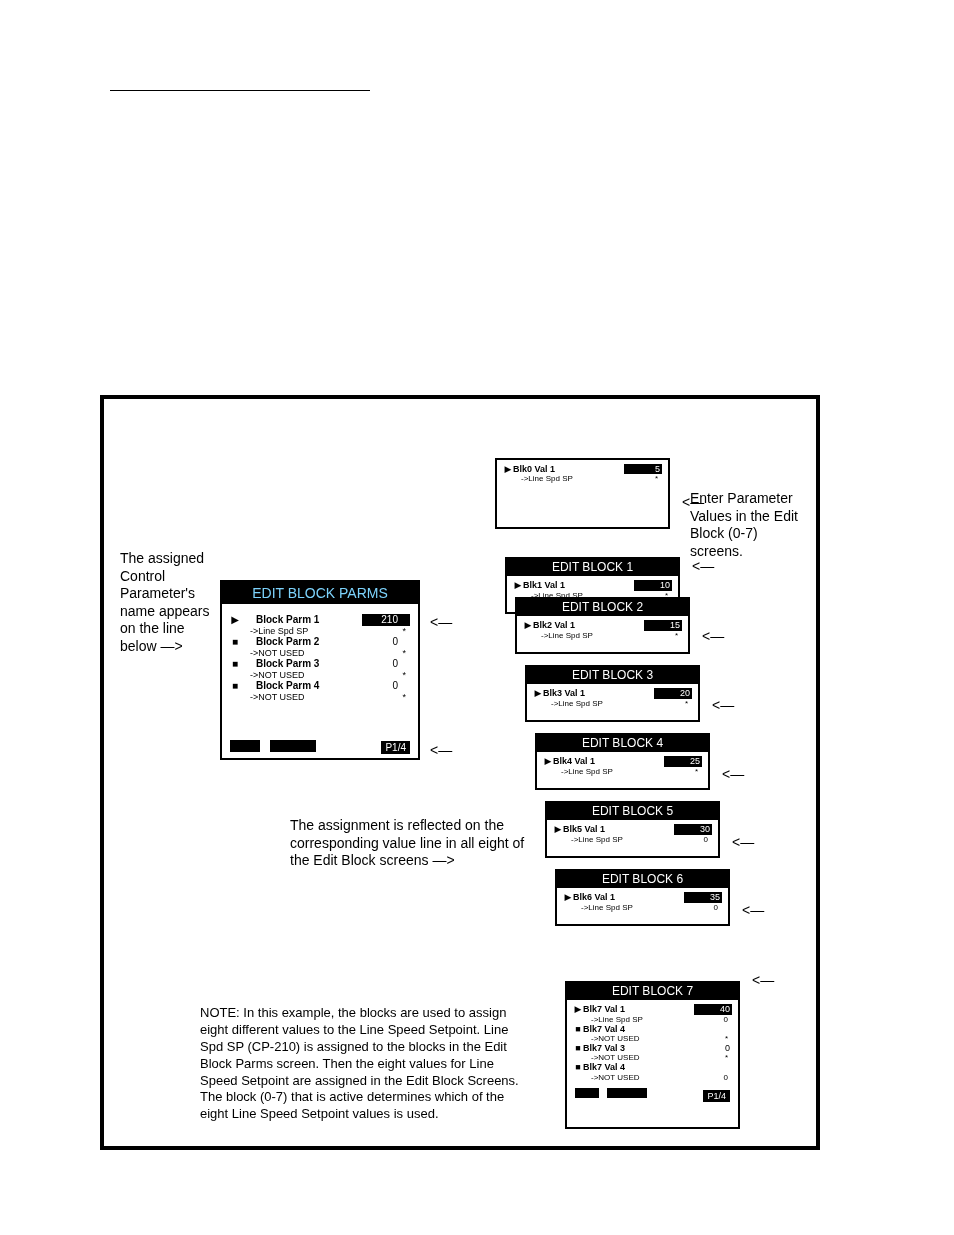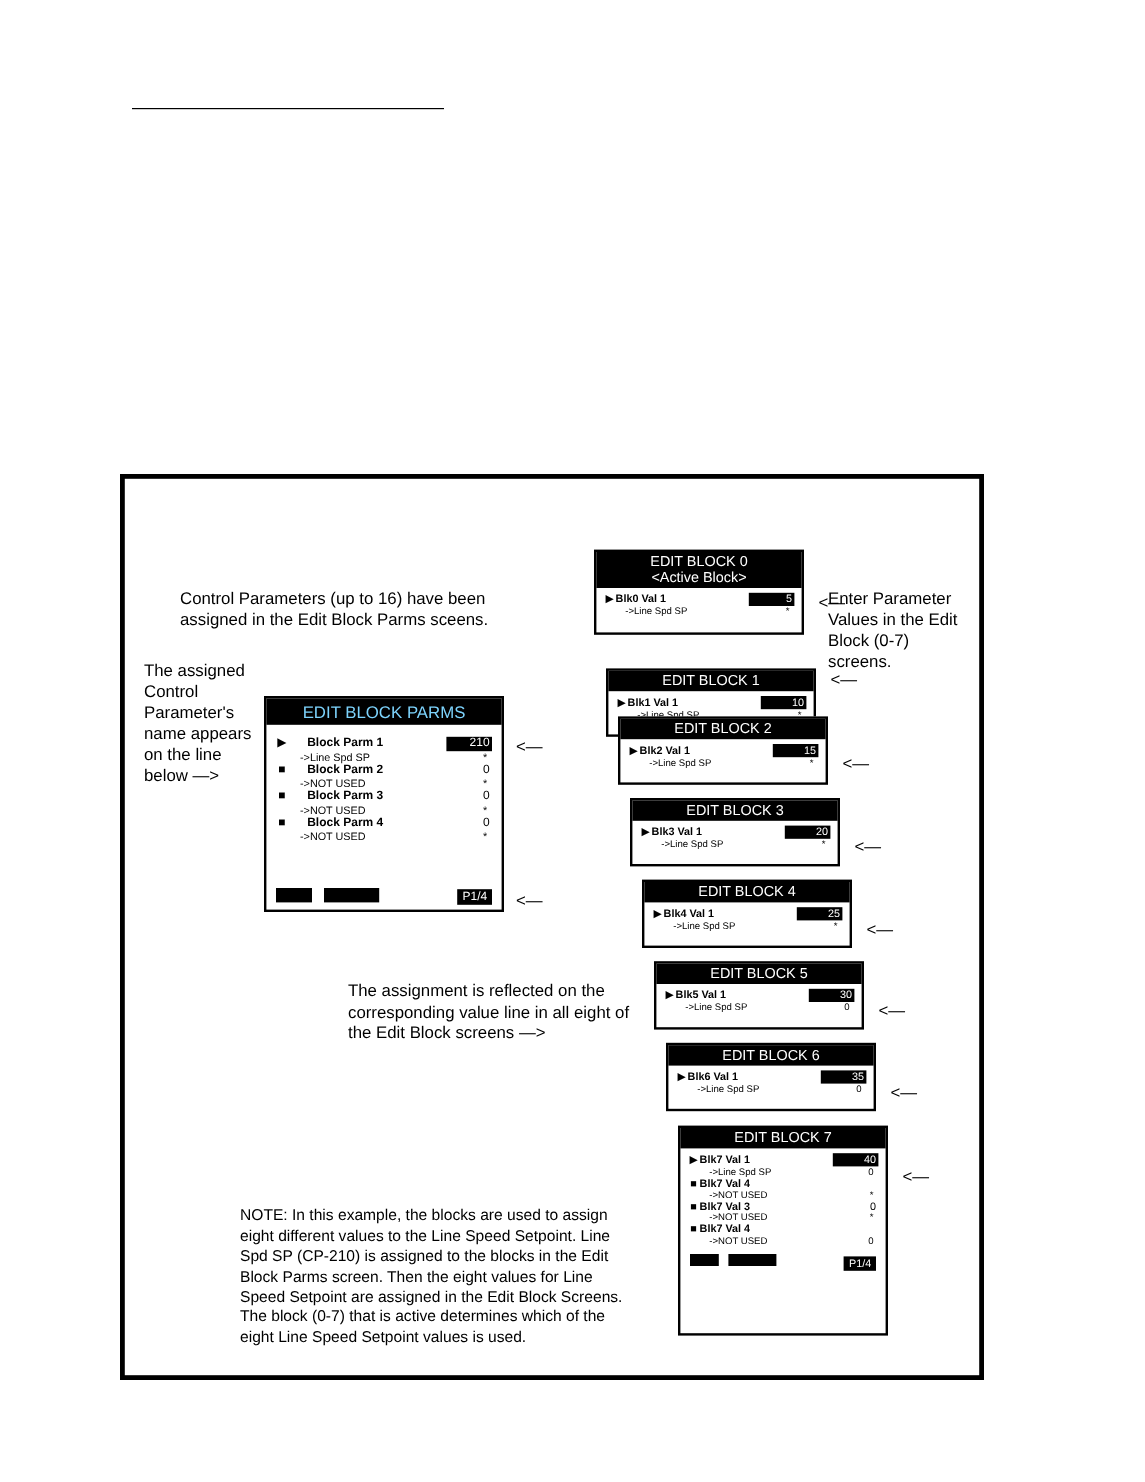--- a/index.html
+++ b/index.html
@@ -80,21 +80,21 @@
     text-align: center;
   }
   .prow .label {
     flex: 1;
     font-weight: 600;
     padding-left: 16px;
   }
   .prow .val {
     width: 36px;
     text-align: right;
-    padding-right: 2px;
+    padding-right: 12px;
   }
   .prow .val.hi {
     background: #000;
     color: #fff;
   }
   .psub {
     display: flex;
     font-size: 9px;
     padding-left: 20px;
   }
@@ -169,21 +169,20 @@
   }
 
 </style>
 </head>
 <body>
 
 <div class="page">
   <div class="rule"></div>
   <div class="outer-box"></div>
 
-  <div class="ann" style="left:150px; top:490px; width:260px;">Control Parameters (up to 16) have been assigned in the Edit Block Parms sceens.</div>
   <div class="ann" style="left:120px; top:550px; width:95px;">The assigned Control Parameter's name appears on the line below —&gt;</div>
   <div class="ann" style="left:290px; top:817px; width:235px;">The assignment is reflected on the corresponding value line in all eight of the Edit Block screens —&gt;</div>
   <div class="ann" style="left:690px; top:490px; width:110px;">Enter Parameter Values in the Edit Block (0-7) screens.</div>
   <div class="ann" style="left:200px; top:1005px; width:320px; font-size:13px; line-height:1.3;">NOTE: In this example, the blocks are used to assign eight different values to the Line Speed Setpoint. Line Spd SP (CP-210) is assigned to the blocks in the Edit Block Parms screen.  Then the eight values for Line Speed Setpoint are assigned in the Edit Block Screens. The block (0-7) that is active determines which of the eight Line Speed Setpoint values is used.</div>
 
   <div class="parms">
     <div class="title-bar">EDIT BLOCK PARMS</div>
     <div class="plist">
 
       <div class="prow">
@@ -230,24 +229,20 @@
       <div class="blk" style="left:4px; width:30px;"></div>
       <div class="blk" style="left:44px; width:46px;"></div>
       <div class="pg">P1/4</div>
     </div>
   </div>
 
   <div class="arrow" style="left:430px; top:614px;">&lt;—</div>
   <div class="arrow" style="left:430px; top:742px;">&lt;—</div>
 
   <div class="panel" style="left:495px; top:458px; height:71px;">
-    <div class="title-bar-small">
-      <div>EDIT BLOCK 0</div>
-      <div>&lt;Active Block&gt;</div>
-    </div>
     <div class="pbody">
       <div class="brow">
         <span class="bullet">▶</span>
         <span class="label">Blk0 Val 1</span>
         <span class="val hi">5</span>
       </div>
       <div class="bsub">
         <span class="sublabel">-&gt;Line Spd SP</span>
         <span class="star">*</span>
       </div>
@@ -344,21 +339,21 @@
         <span class="val hi">35</span>
       </div>
       <div class="bsub">
         <span class="sublabel">-&gt;Line Spd SP</span>
         <span class="star">0</span>
       </div>
     </div>
   </div>
   <div class="arrow" style="left:742px; top:902px;">&lt;—</div>
 
-  <div class="panel" style="left:565px; top:938px; height:175px;">
+  <div class="panel" style="left:565px; top:981px; height:148px;">
     <div class="title-bar-small">EDIT BLOCK 7</div>
     <div class="pbody">
 
       <div class="brow">
         <span class="bullet">▶</span>
         <span class="label">Blk7 Val 1</span>
         <span class="val hi">40</span>
       </div>
       <div class="bsub">
         <span class="sublabel">-&gt;Line Spd SP</span>

